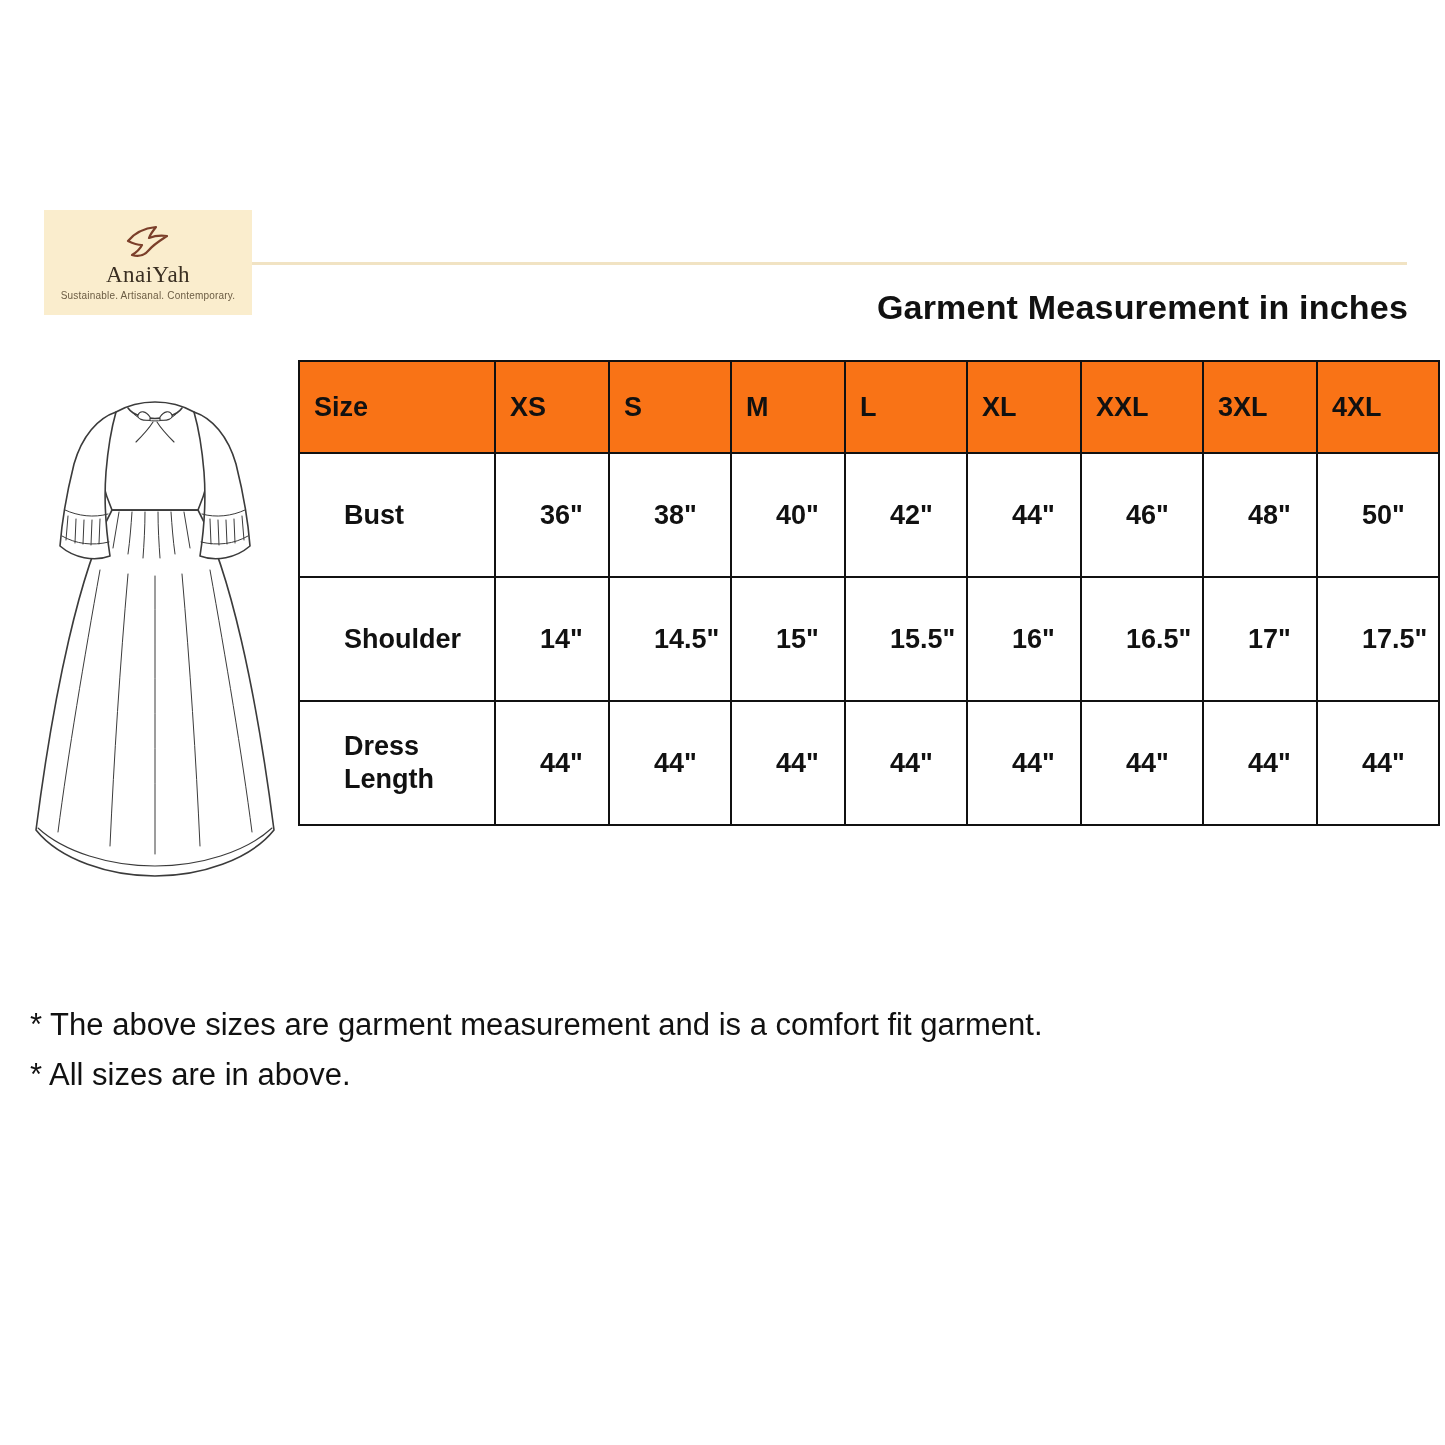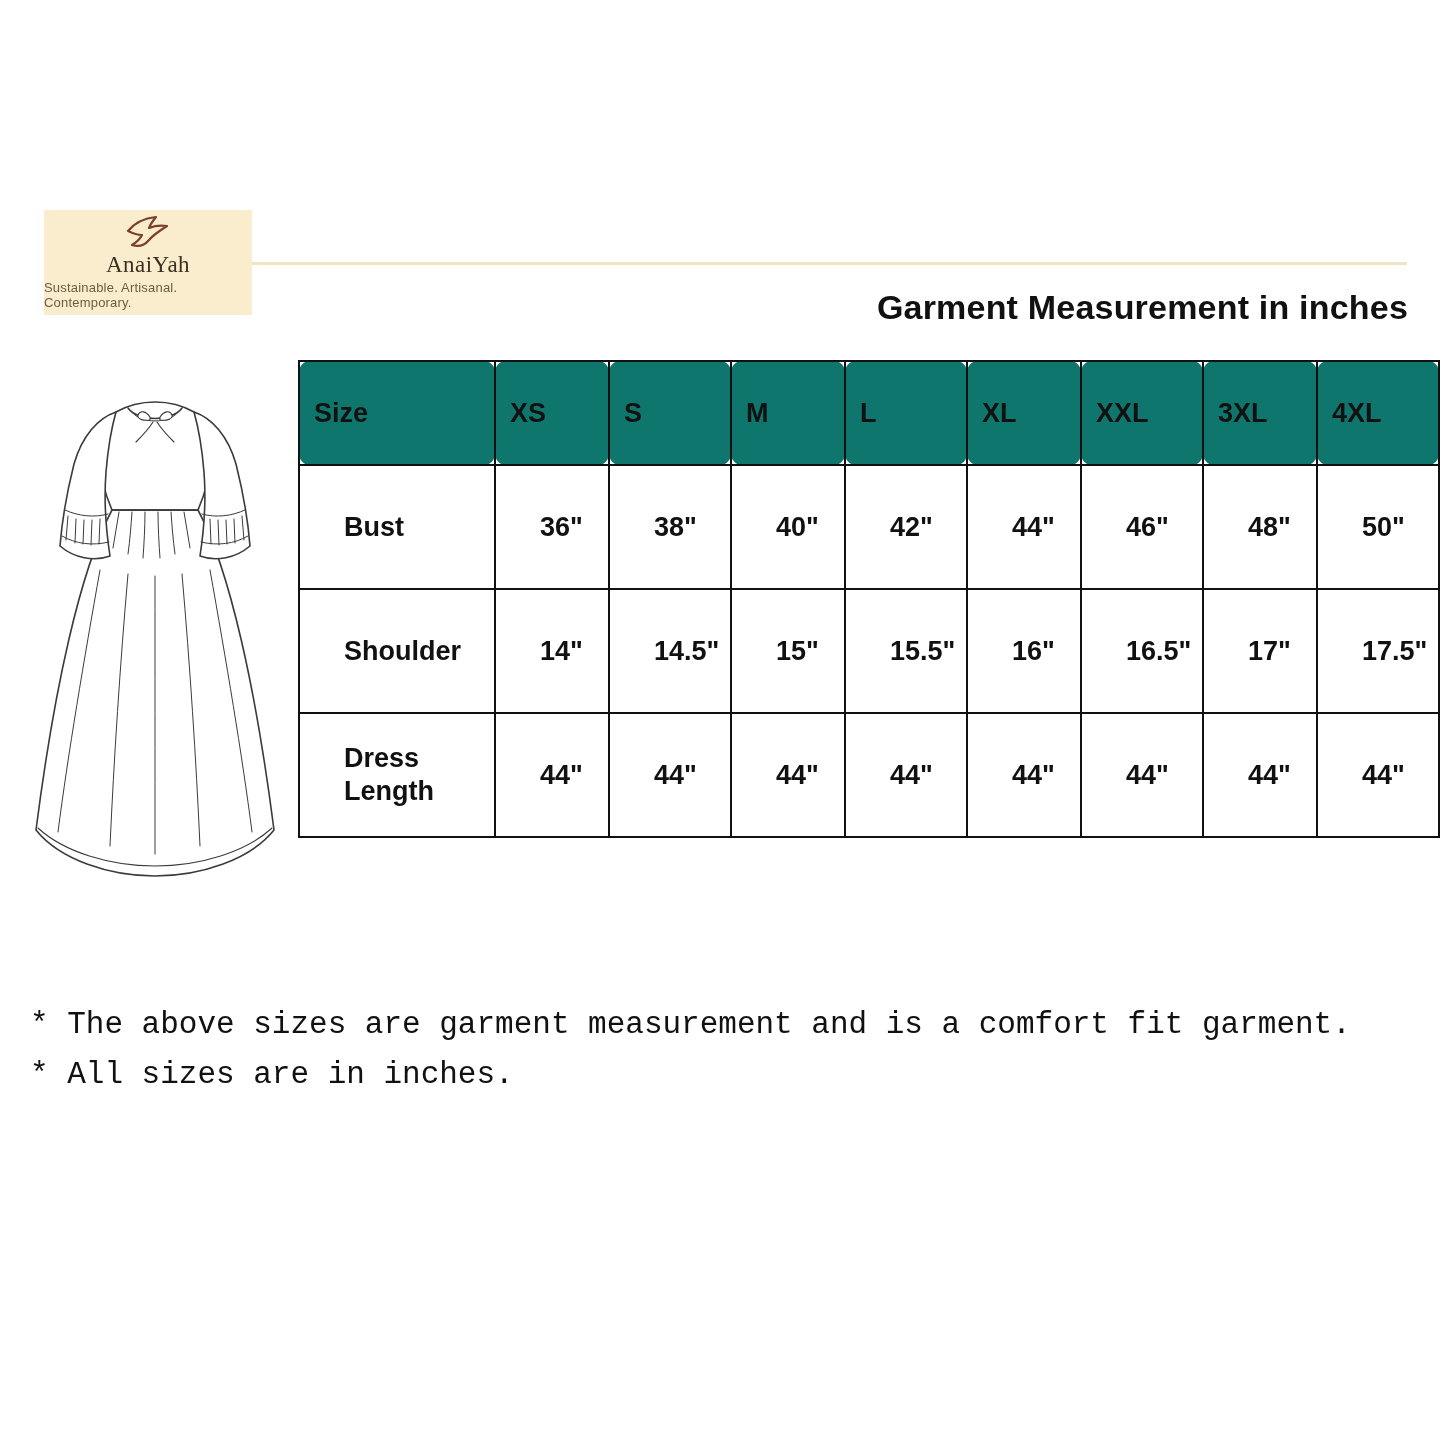--- a/index.html
+++ b/index.html
@@ -36,21 +36,21 @@
     margin-bottom: 4px;
   }
   .brand-name {
     font-family: "Liberation Serif", serif;
     font-size: 23px;
     letter-spacing: 0.5px;
     color: #3a2f22;
     line-height: 1;
   }
   .brand-tagline {
-    font-size: 13px;
+    font-size: 10px;
     letter-spacing: 0.2px;
     color: #6b5c43;
     margin-top: 4px;
   }
 
   
   .brand-rule {
     position: absolute;
     left: 252px;
     top: 262px;
@@ -98,41 +98,40 @@
     border: 2px solid #111;
     font-size: 27px;
     font-weight: bold;
     color: #111;
     padding: 10px 14px;
     text-align: left;
     vertical-align: middle;
     line-height: 1.22;
   }
   table.size-table thead th {
-    background: #0f766e;
-    height: 104px;
-    border-radius: 11px;
+    background: #f97316;
+    height: 92px;
   }
   table.size-table tbody td {
     height: 124px;
     padding-left: 44px;
   }
   col.c-label { width: 196px; }
   col.c-val   { width: 114px; }
   col.c-val-wide { width: 122px; }
 
   
   .notes {
     position: absolute;
     left: 30px;
     top: 1000px;
     width: 1400px;
   }
   .note-line {
-    font-family: Liberation Mono, monospace;
+    font-family: Liberation Sans, sans-serif;
     font-size: 31px;
     color: #111;
     line-height: 1.62;
     white-space: nowrap;
   }
 </style>
 </head>
 <body>
 
 <div class="brand-block">
@@ -260,14 +259,14 @@
         <td>44"</td>
         <td>44"</td>
         <td>44"</td>
       </tr>
     </tbody>
   </table>
 </div>
 
 <div class="notes">
   <div class="note-line">* The above sizes are garment measurement and is a comfort fit garment.</div>
-  <div class="note-line">* All sizes are in inches.</div>
+  <div class="note-line">* All sizes are in above.</div>
 </div>
 
 </body></html>

